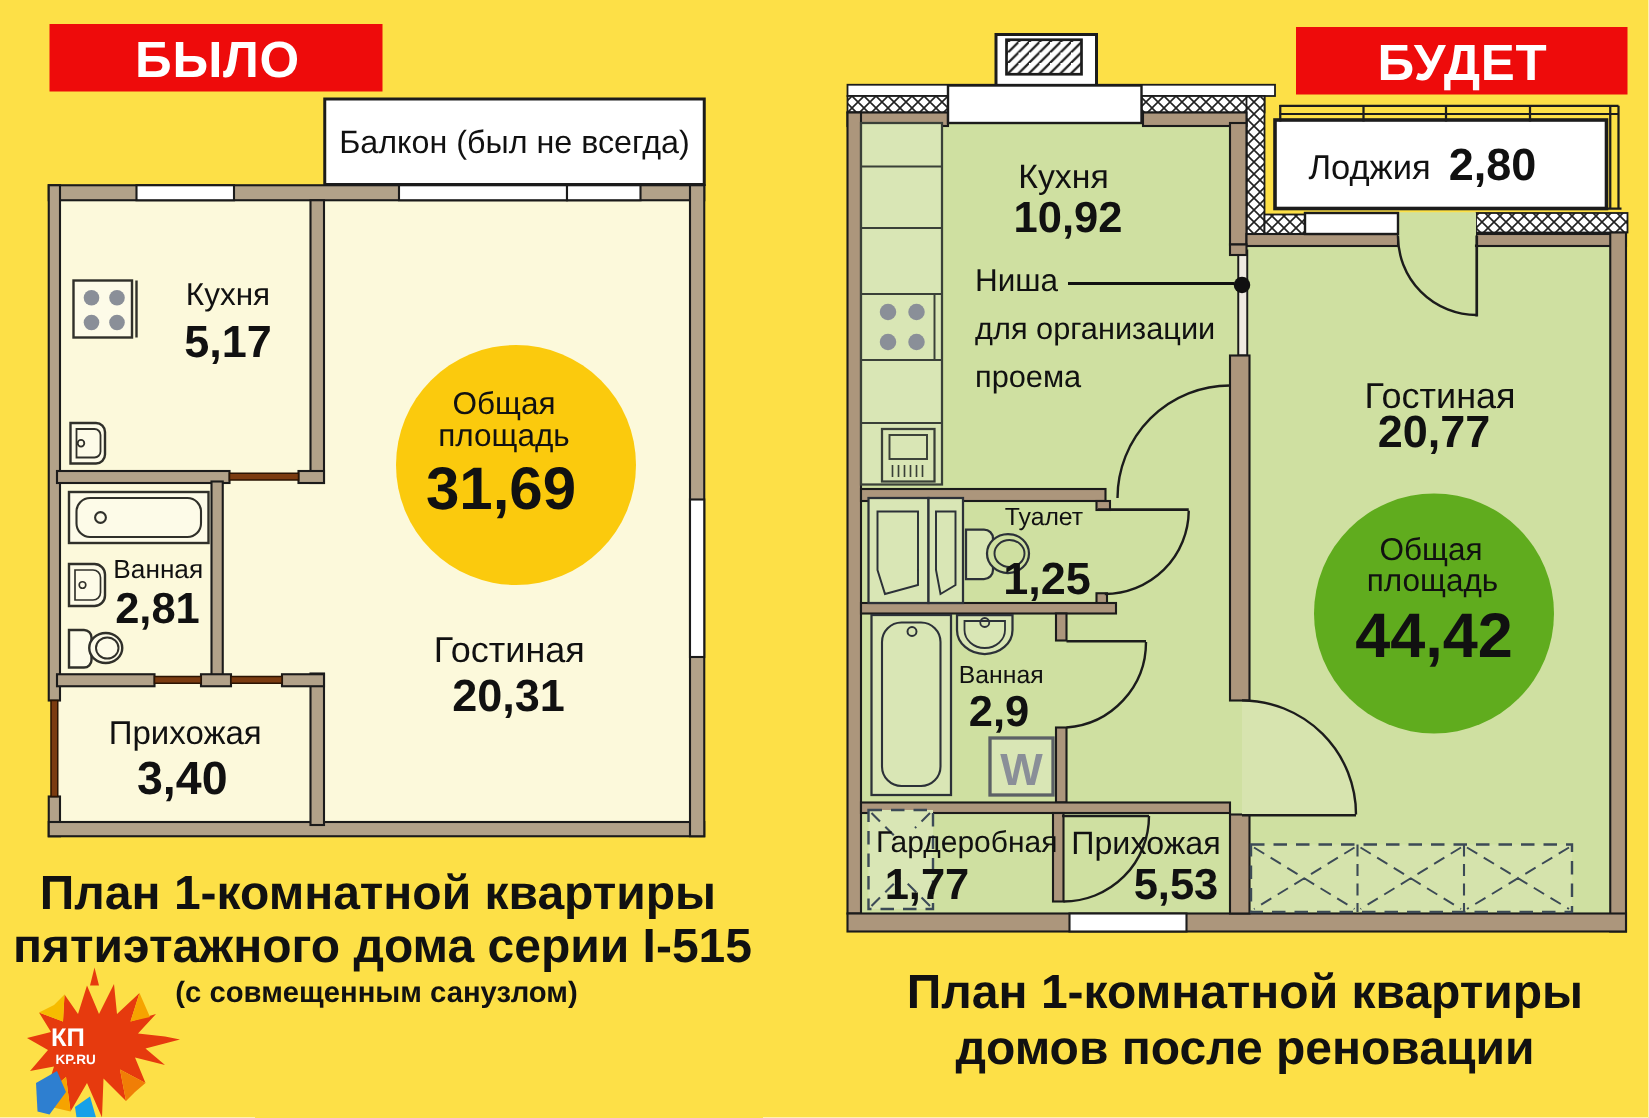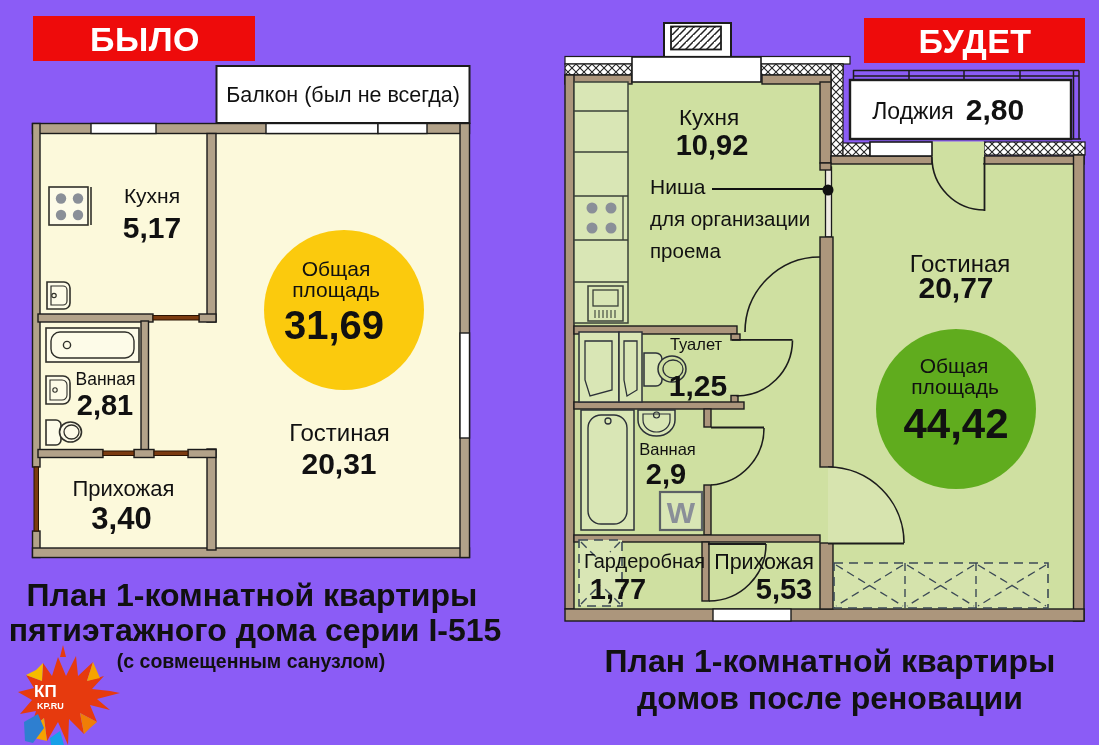--- a/index.html
+++ b/index.html
@@ -1,16 +1,16 @@
 <!DOCTYPE html>
 <html><head>
 <meta charset="utf-8">
 <style>
   html,body{margin:0;padding:0;background:#ffffff;}
-  #page{position:relative;width:1099px;height:745px;background:#8b5cf6;overflow:hidden;
+  #page{position:relative;width:1099px;height:745px;background:#fde047;overflow:hidden;
     font-family:"Liberation Sans", sans-serif;}
   svg text{font-family:"Liberation Sans", sans-serif;}
 </style>
 </head>
 <body>
 <div id="page">
 <svg width="1099" height="745" viewBox="0 0 1099 745">
 <defs>
   <pattern id="xhatch" width="8" height="8" patternUnits="userSpaceOnUse">
     <rect width="8" height="8" fill="#ffffff"></rect>

